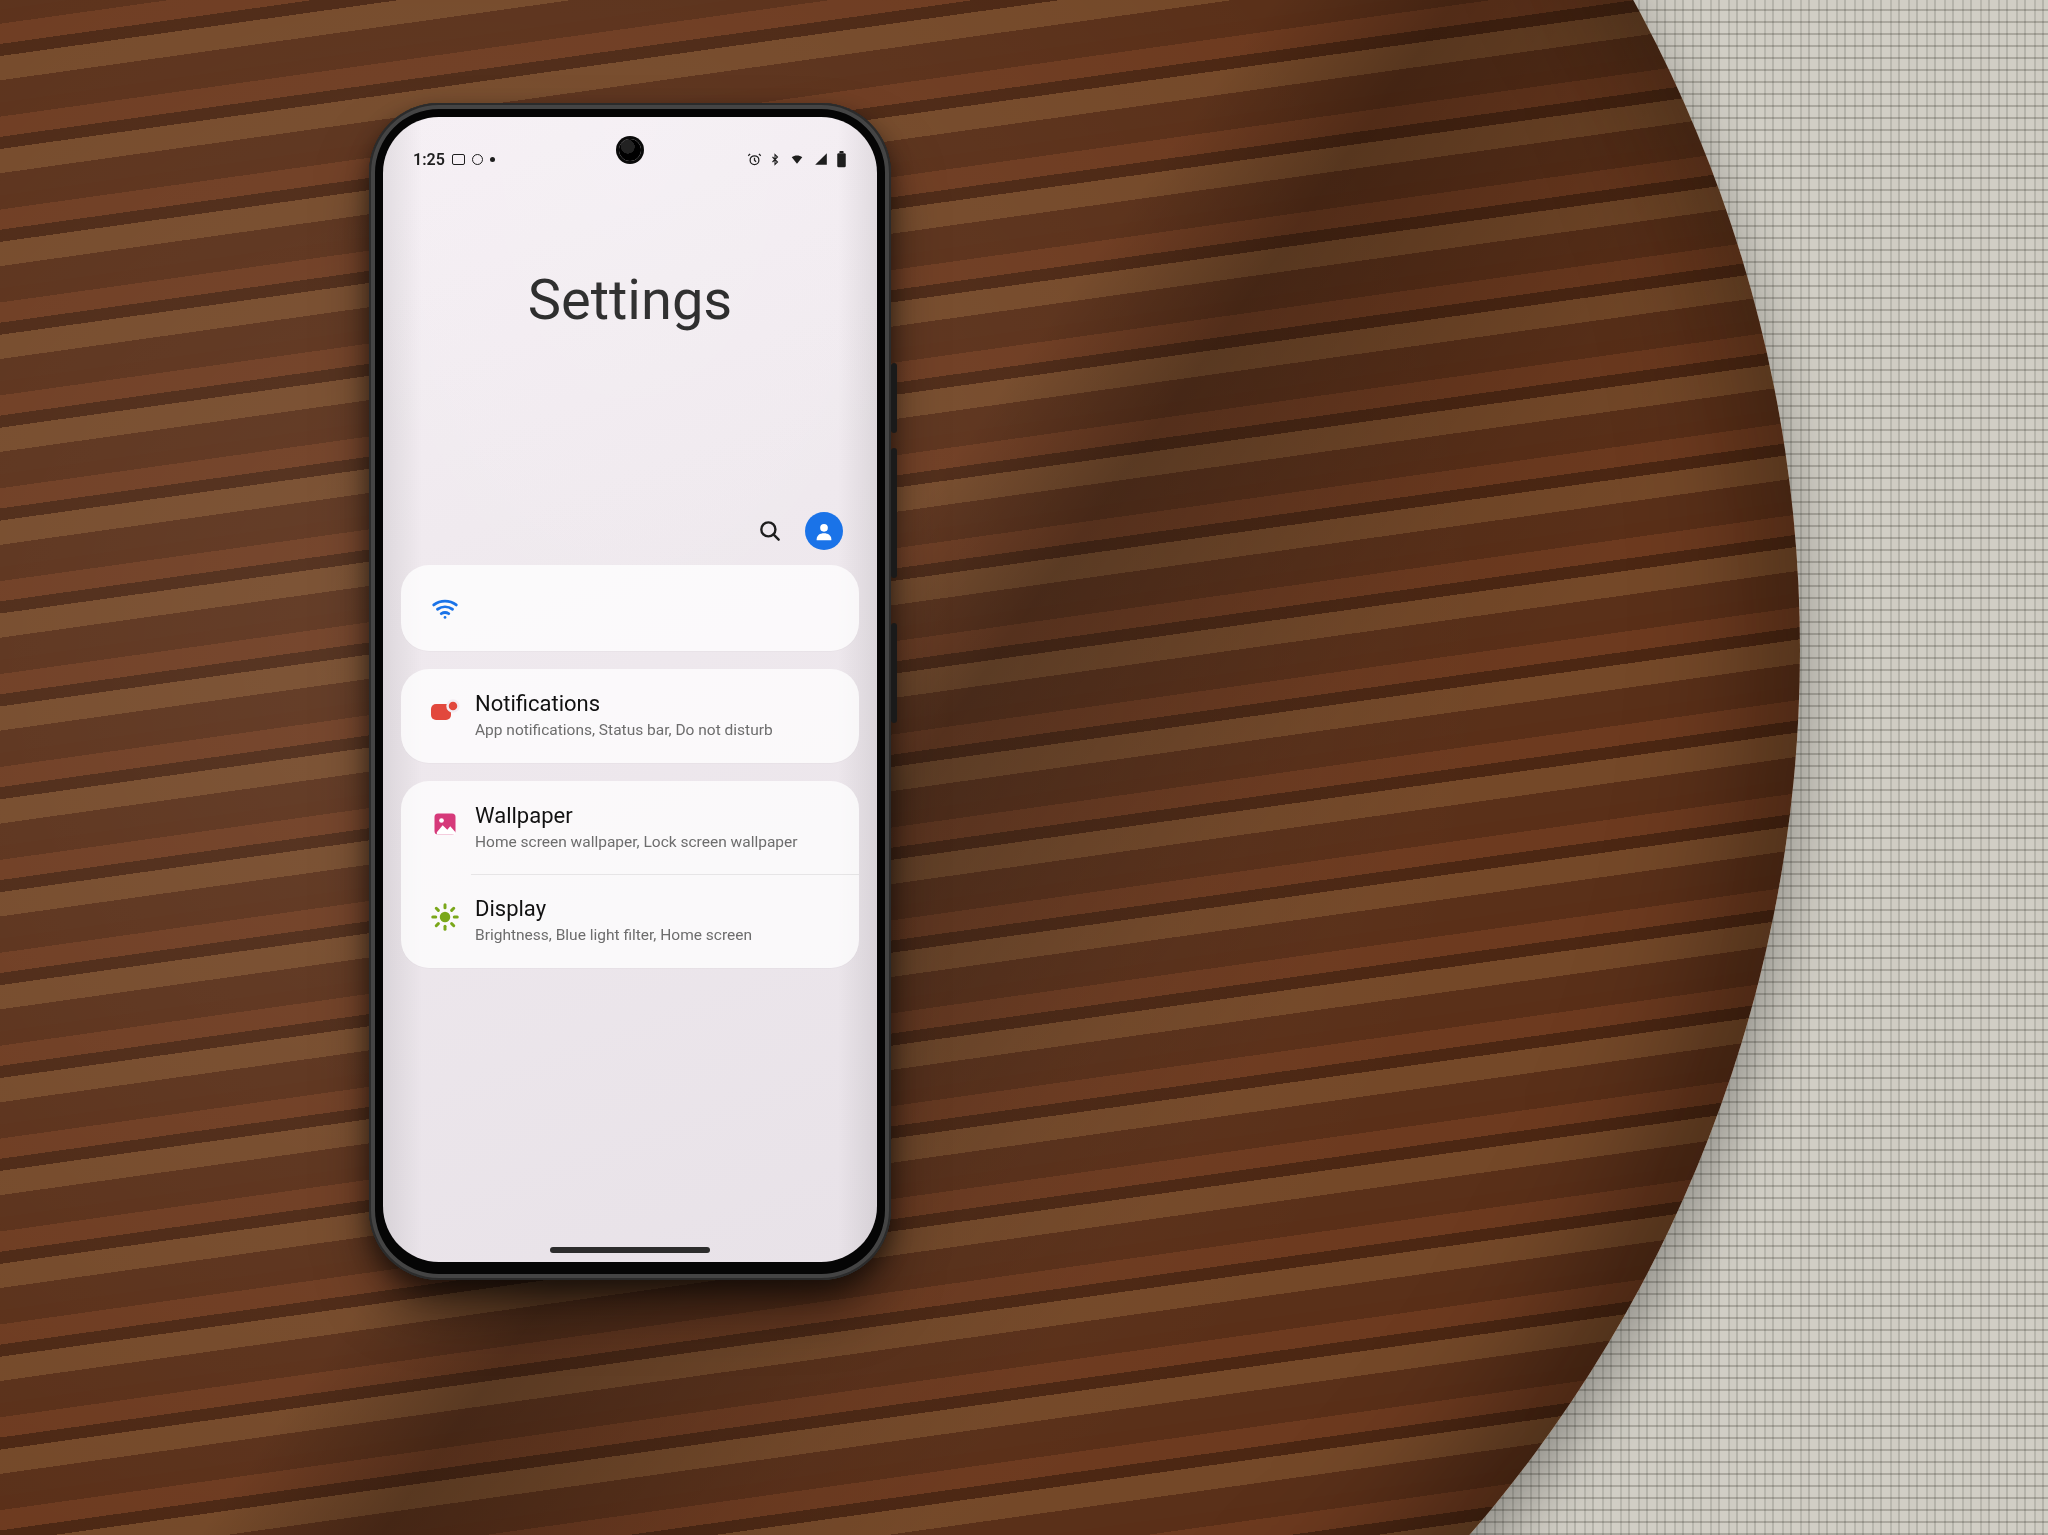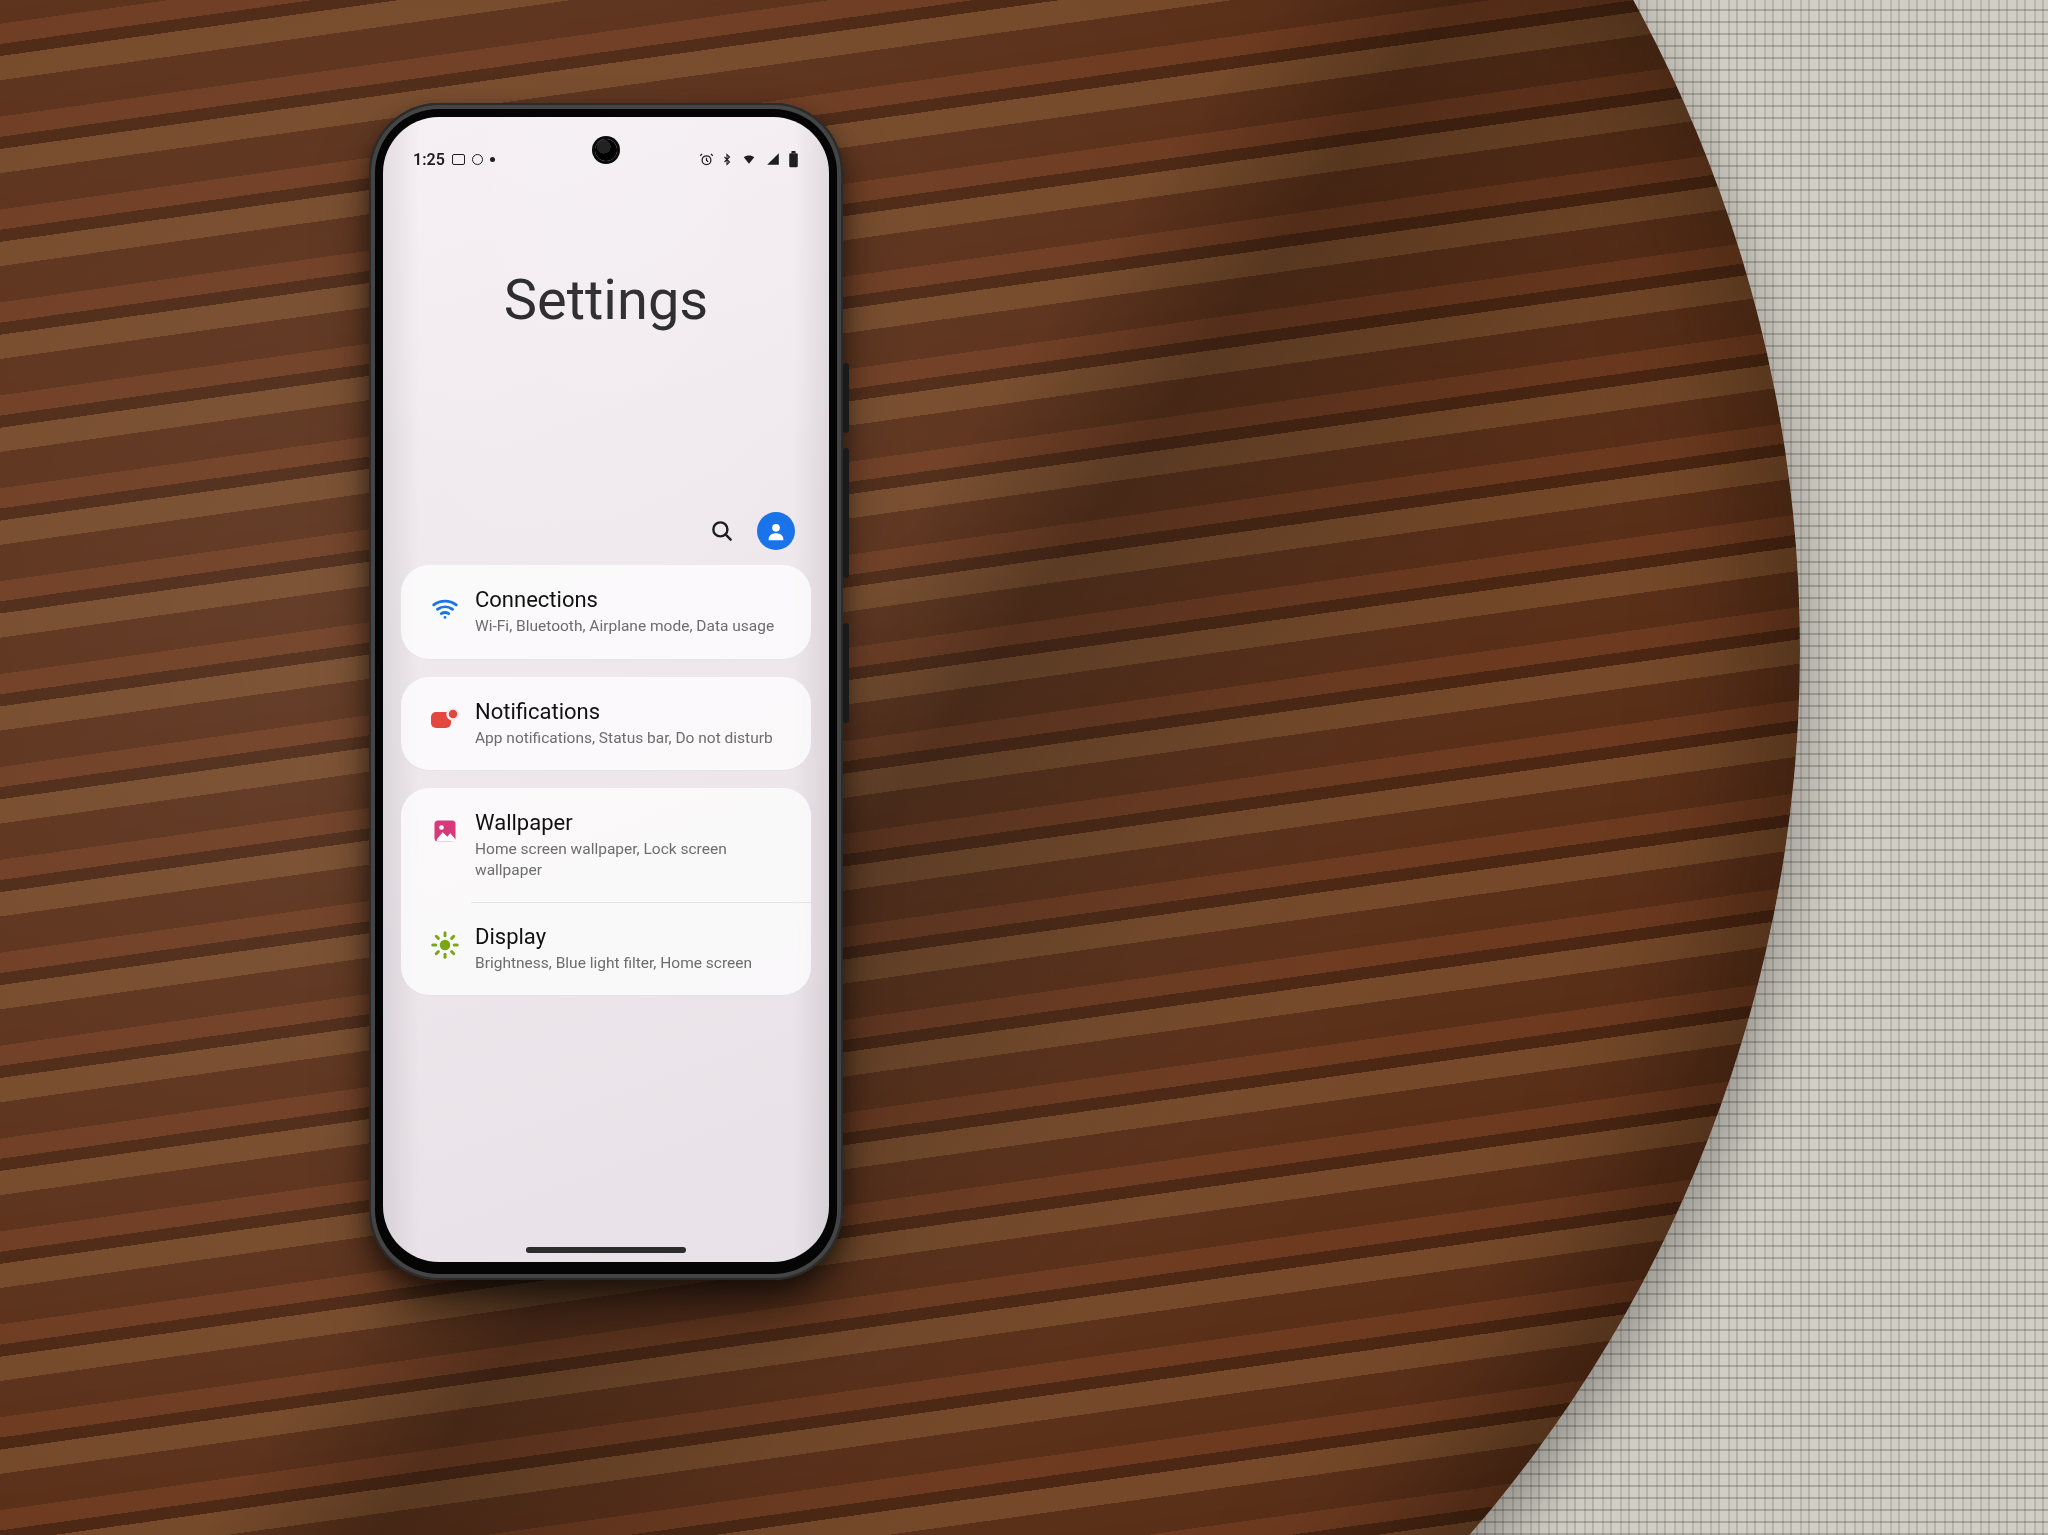--- a/index.html
+++ b/index.html
@@ -18,21 +18,21 @@
       radial-gradient(circle at 50% 50%,rgba(255,255,255,.08),transparent 55%),
       repeating-linear-gradient(172deg,#5a2f18 0 14px,#6d3a1f 14px 34px,#4c2713 34px 46px,#744828 46px 70px,#5a3019 70px 92px);
     box-shadow:0 30px 60px rgba(0,0,0,.35),inset -40px -40px 120px rgba(0,0,0,.35),inset 60px 60px 160px rgba(255,200,120,.06);
   }
   .table::after{
     content:"";position:absolute;inset:0;border-radius:50%;
     background:linear-gradient(125deg,transparent 58%,rgba(0,0,0,.25) 62%,rgba(0,0,0,.05) 70%,transparent 74%);
   }
   
   .phone{
-    position:absolute;left:369px;top:103px;width:474px;height:1177px;
+    position:absolute;left:369px;top:103px;width:522px;height:1177px;
     background:#050505;border-radius:70px;
     box-shadow:
       0 34px 60px -10px rgba(0,0,0,.55),
       0 10px 22px rgba(0,0,0,.45),
       inset 0 0 0 2px #2b2b2b,
       inset 0 0 0 6px #444;
   }
   .side-btn{position:absolute;right:-6px;width:6px;background:#1a1a1a;border-radius:3px;}
   .sb1{top:260px;height:70px;} .sb2{top:345px;height:130px;} .sb3{top:520px;height:100px;}
   .screen{
@@ -138,24 +138,20 @@
       <div class="card">
         <div class="row">
           <div class="ico">
               <svg width="30" height="30" viewBox="0 0 24 24" fill="none" stroke="#1a73e8" stroke-width="2.3" stroke-linecap="round">
                 <path d="M3 9.5a15 15 0 0 1 18 0"></path>
                 <path d="M6 13a10.5 10.5 0 0 1 12 0"></path>
                 <path d="M9 16.5a6 6 0 0 1 6 0"></path>
                 <circle cx="12" cy="19.5" r="1.1" fill="#1a73e8" stroke="none"></circle>
               </svg>
             </div>
-          <div class="txt">
-            <div class="title">Connections</div>
-            <div class="sub">Wi-Fi, Bluetooth, Airplane mode, Data usage</div>
-          </div>
         </div>
       </div>
 
       <div class="card">
         <div class="row">
           <div class="ico">
               <svg width="30" height="26" viewBox="0 0 30 26">
                 <rect x="1" y="5" width="20" height="16" rx="5" fill="#e2483d"></rect>
                 <circle cx="23" cy="7" r="5.5" fill="#e2483d" stroke="#f3edf2" stroke-width="2.5"></circle>
               </svg>

